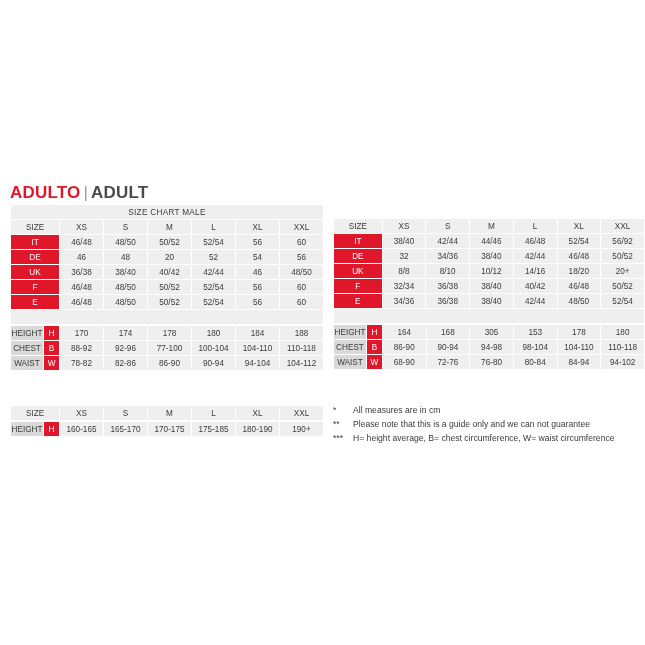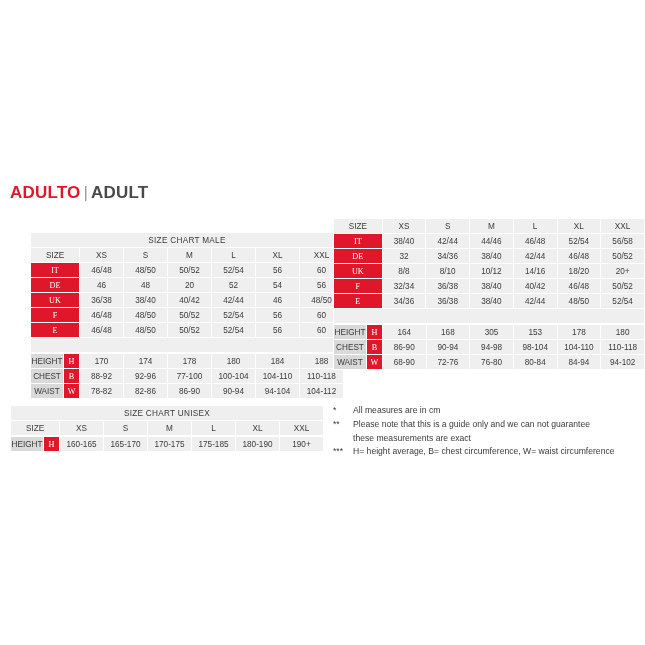--- a/index.html
+++ b/index.html
@@ -73,21 +73,20 @@
     background: #d9d9d9 !important;
     color: #3a3a3a !important;
     font-weight: bold;
     font-size: 8px;
   }
   .rowlabel-red {
     background: #e0162b !important;
     color: #ffffff !important;
     font-weight: bold;
     font-size: 8px;
-    font-family: Liberation Serif, serif;
   }
   .bold-row td {
     font-weight: bold;
     color: #222;
   }
   .spacer-row td {
     border: none;
     background: #ffffff;
     height: 4px;
   }
@@ -115,21 +114,21 @@
 </style>
 </head>
 <body>
 
 <div class="page">
 
   <div class="title">
     <span class="red">ADULTO</span><span class="sep">|</span><span class="dark">ADULT</span>
   </div>
 
-  <div class="chart" style="left:10px; top:232px;margin-left:20px;">
+  <div class="chart" style="left:10px; top:204px;">
     <table class="sz">
       <colgroup>
         <col style="width:49px">
           <col style="width:44px">
           <col style="width:44px">
           <col style="width:44px">
           <col style="width:44px">
           <col style="width:44px">
           <col style="width:44px">
       </colgroup>
@@ -267,21 +266,21 @@
           <td>XXL</td>
         </tr>
 
         <tr>
           <td class="rowlabel-red">IT</td>
           <td>38/40</td>
           <td>42/44</td>
           <td>44/46</td>
           <td>46/48</td>
           <td>52/54</td>
-          <td>56/58</td>
+          <td>56/92</td>
         </tr>
         <tr>
           <td class="rowlabel-red">DE</td>
           <td>32</td>
           <td>34/36</td>
           <td>38/40</td>
           <td>42/44</td>
           <td>46/48</td>
           <td>50/52</td>
         </tr>
@@ -370,23 +369,20 @@
       <colgroup>
         <col style="width:49px">
           <col style="width:44px">
           <col style="width:44px">
           <col style="width:44px">
           <col style="width:44px">
           <col style="width:44px">
           <col style="width:44px">
       </colgroup>
       <tbody>
-        <tr class="hdr-red">
-          <td colspan="7">SIZE CHART UNISEX</td>
-        </tr>
         <tr class="hdr-grey">
           <td>SIZE</td>
           <td>XS</td>
           <td>S</td>
           <td>M</td>
           <td>L</td>
           <td>XL</td>
           <td>XXL</td>
         </tr>
       </tbody>
@@ -420,20 +416,19 @@
 
   <div class="notes">
     <div class="line">
       <span class="mark">*</span>
       <span class="txt">All measures are in cm</span>
     </div>
     <div class="line">
       <span class="mark">**</span>
       <span class="txt">Please note that this is a guide only and we can not guarantee</span>
     </div>
-    <div class="cont">these measurements are exact</div>
     <div class="line">
       <span class="mark">***</span>
       <span class="txt">H= height average, B= chest circumference, W= waist circumference</span>
     </div>
   </div>
 
 </div>
 
 </body></html>

